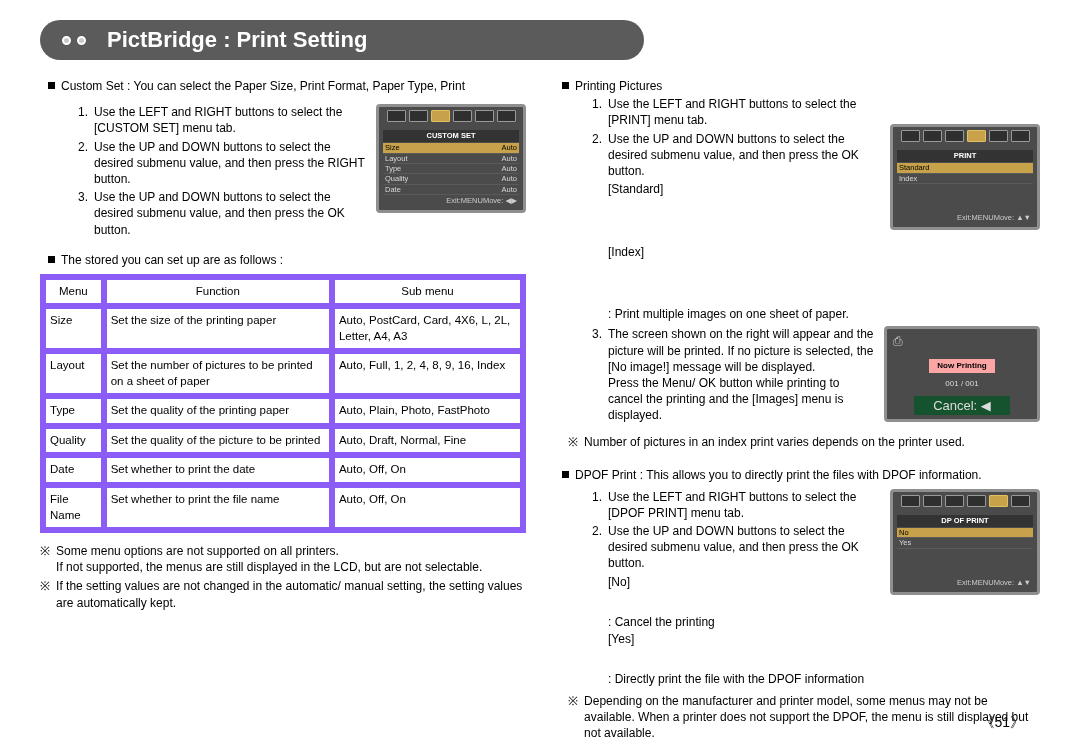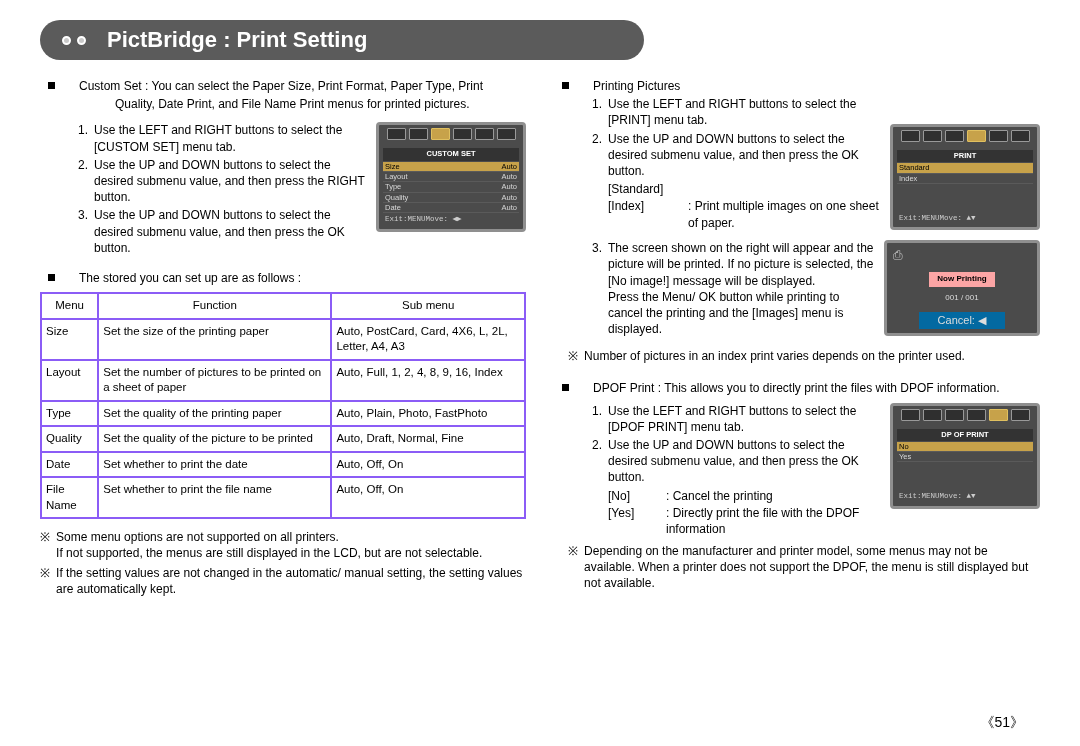--- a/index.html
+++ b/index.html
@@ -45,68 +45,68 @@
   }
   .columns {
     display: flex;
     gap: 28px;
   }
   .col {
     flex: 1;
     font-size: 12px;
     line-height: 1.35;
   }
-  .bullet-row { display:flex; gap:24px; margin: 4px 0 2px 0; padding-left: 8px; }
+  .bullet-row { display:flex; gap:6px; margin: 4px 0 2px 0; padding-left: 8px; }
   .bullet-sq { width:7px; height:7px; background:#000; margin-top:4px; flex:0 0 auto; }
   .indent-block { margin-left: 34px; }
   .step-row { display:flex; gap:6px; margin: 2px 0; }
   .step-row .num { flex:0 0 14px; text-align:right; }
   .lcd {
     background: #4b4b4b;
     border: 3px solid #8f8f8f;
     border-radius: 4px;
     width: 150px;
     font-size: 7.5px;
     color: #d8d8d8;
     padding: 3px 4px 4px 4px;
     box-sizing: border-box;
   }
   .lcd .tabrow { display:flex; gap:3px; justify-content:center; margin-bottom:2px;}
   .lcd .tab { width:17px; height:10px; border:1px solid #999; background:#2f2f2f; border-radius:1px;}
   .lcd .tab.sel { background:#c7a24a; border-color:#e0c060;}
   .lcd .hdr { text-align:center; font-weight:bold; color:#fff; background:#333; padding:1px 0; margin-bottom:1px; font-size:7.5px;margin-top:8px;}
   .lcd .row { display:flex; justify-content:space-between; padding:0 2px; border-bottom:1px solid #5a5a5a; line-height:1.25;}
   .lcd .row.sel { background:#c7a24a; color:#000; }
-  .lcd .foot { display:flex; justify-content:flex-start; padding:1px 2px 0 2px; color:#ccc;font-family:Liberation Mono, monospace;}
+  .lcd .foot { display:flex; justify-content:flex-end; padding:1px 2px 0 2px; color:#ccc;}
   .lcd-print {
     background:#4b4b4b; border:3px solid #8f8f8f; border-radius:4px;
     width:150px; height:90px; font-size:8px; color:#ddd; position:relative;
     display:flex; flex-direction:column; align-items:center; justify-content:center;
   }
   .lcd-print .npbox { background:#fca5a5; color:#000; padding:2px 8px; font-size:8px; font-weight:bold;}
   .lcd-print .count { margin-top:6px; font-size:8px;}
-  .lcd-print .cancel { position:absolute; bottom:4px; background:#0369a1; color:#ddd; font-size:11px; padding:1px 19px;}
+  .lcd-print .cancel { position:absolute; bottom:4px; background:#14532d; color:#ddd; font-size:13px; padding:1px 19px;}
   .lcd-print .icon { position:absolute; top:4px; left:6px; font-size:12px; color:#ccc;}
   .float-lcd { float:right; margin-left:10px; margin-bottom:6px;}
   table.menutbl {
     border-collapse: collapse;
     width: 100%;
     margin-top: 6px;
     font-size: 11.5px;
   }
   table.menutbl th, table.menutbl td {
-    border: 2px solid #8b5cf6;
+    border: 6px solid #8b5cf6;
     padding: 4px 4px;
     text-align: left;
     vertical-align: top;
   }
   table.menutbl th { font-weight: normal; text-align:center; }
   .col .note-row { display:flex; gap:6px; margin:3px 0 0 0;}
   .col .note-row .sym { flex:0 0 auto; }
-  .def-row { display:flex; gap:18px; margin:1px 0 0 0;}
+  .def-row { display:flex; gap:0; margin:1px 0 0 0;flex-direction:column;}
   .def-row .lbl { flex:0 0 62px;}
   .pagefoot {
     position:absolute; bottom:14px; right:56px; font-size:14px;
   }
   .clearfix::after{content:"";display:table;clear:both;}
 </style>
 </head>
 <body>
 
 <div class="page">
@@ -120,23 +120,20 @@
 
   <div class="columns">
 
     <div class="col">
 
       <div class="bullet-row">
         <div class="bullet-sq"></div>
         <div style="flex:1">
           <span>Custom Set : You can select the Paper Size, Print Format, Paper Type, Print</span>
         </div>
-      </div>
-      <div class="indent-block" style="margin-left:75px">
-        <span>Quality, Date Print, and File Name Print menus for printed pictures.</span>
       </div>
 
       <div style="margin-top:10px" class="clearfix">
 
         <div class="lcd float-lcd">
           <div class="tabrow">
             <div class="tab"></div>
             <div class="tab"></div>
             <div class="tab sel"></div>
             <div class="tab"></div>

